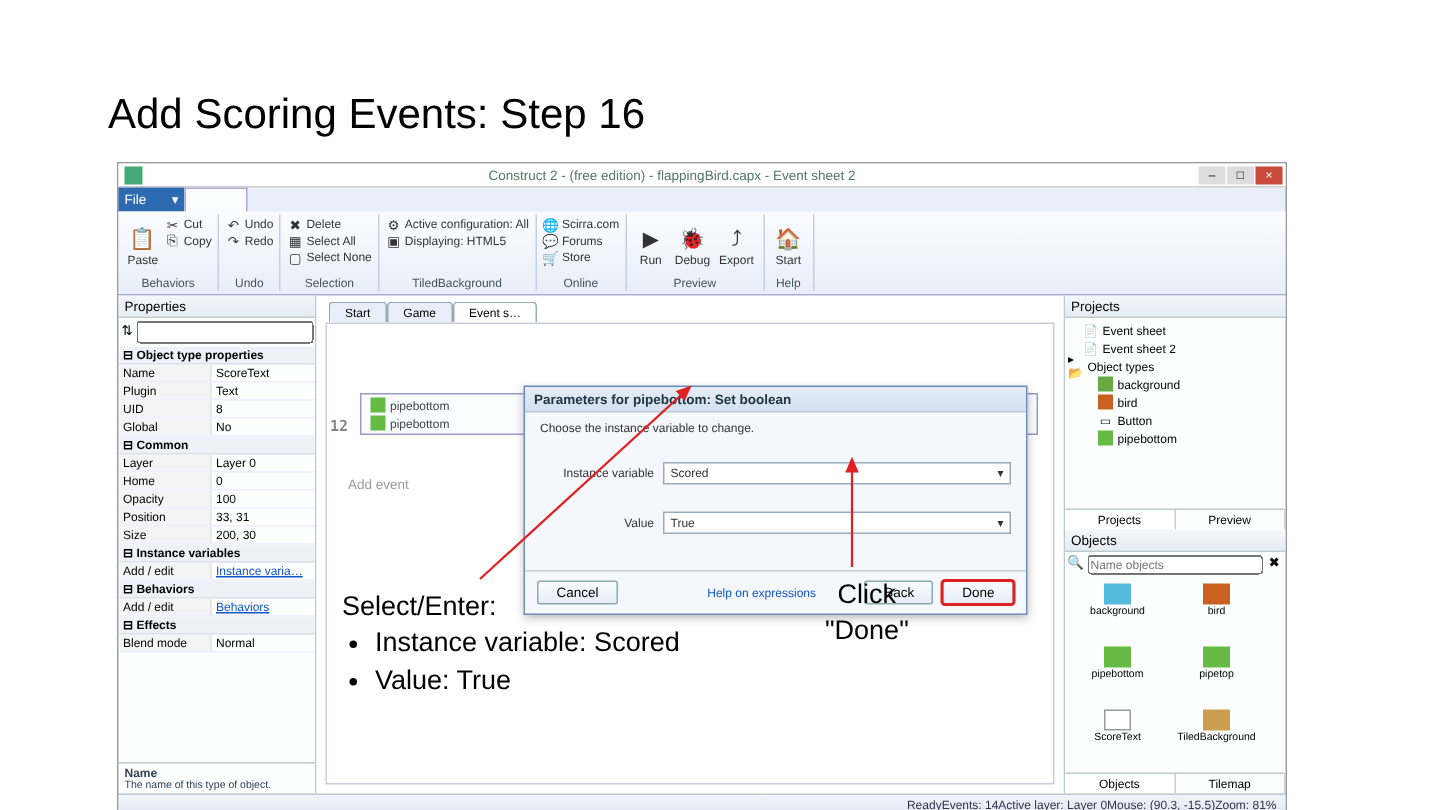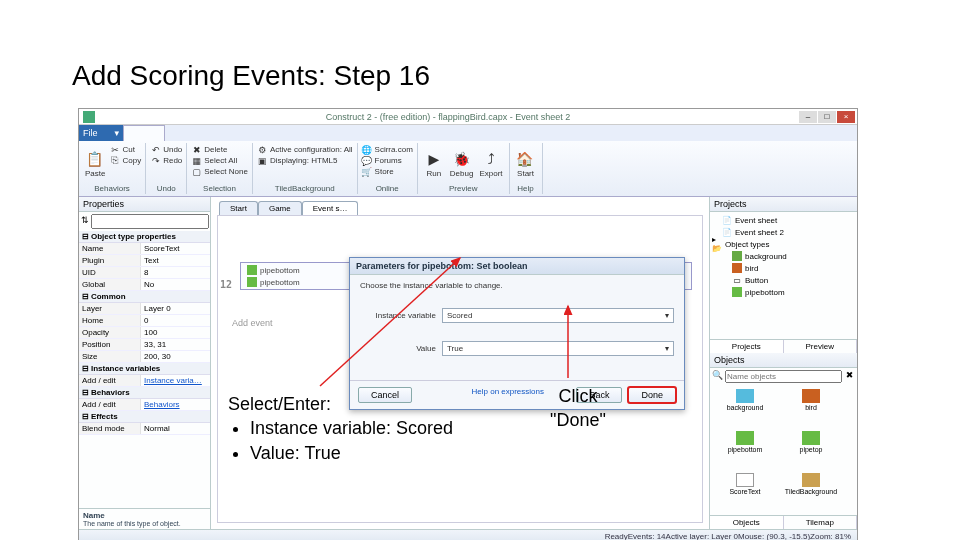--- a/index.html
+++ b/index.html
@@ -76,21 +76,21 @@
   .obj-ico { width: 18px; height: 14px; background: #aac; }
   
   
   .dialog { position: absolute; left: 138px; top: 60px; width: 336px; background: #f4f7fb; border: 1px solid #6a8bbd; box-shadow: 0 2px 6px rgba(0,0,0,0.3); }
   .dlg-title { background: linear-gradient(#e5ecf7,#d4e0f0); border-bottom: 1px solid #bcc; padding: 3px 6px; font-size: 9px; font-weight: 600; color: #234; }
   .dlg-body { padding: 6px 10px; font-size: 8px; color: #333; }
   .dlg-hint { margin-bottom: 8px; }
   .dlg-row { display: flex; align-items: center; margin: 18px 0; }
   .dlg-row label { width: 82px; text-align: right; padding-right: 6px; }
   .dlg-row .field { flex: 1; border: 1px solid #9ab; background: #fff; padding: 1px 4px; display: flex; align-items: center; justify-content: space-between; height: 15px; }
-  .dlg-foot { display: flex; justify-content: space-between; align-items: flex-start; padding: 6px 8px; border-top: 1px solid #ccd; }
+  .dlg-foot { display: flex; justify-content: space-between; align-items: center; padding: 6px 8px; border-top: 1px solid #ccd; }
   .dlg-btn { padding: 2px 12px; font-size: 9px; background: linear-gradient(#fafcff,#e5ecf7); border: 1px solid #8aa; border-radius: 2px; }
   .dlg-link { color: #1257c4; font-size: 8px; padding-left: 27px; }
   .dlg-right-btns { display: flex; gap: 6px; }
   .done-hl { outline: 2px solid #e02020; outline-offset: -1px; }
   
   
   .status { height: 14px; background: linear-gradient(#f0f4fa,#e0e8f2); border-top: 1px solid #bcc; display: flex; justify-content: flex-end; align-items: center; padding: 0 6px; font-size: 8px; color: #334; }
   
   
   .arrow-svg { position: absolute; pointer-events: none; }

